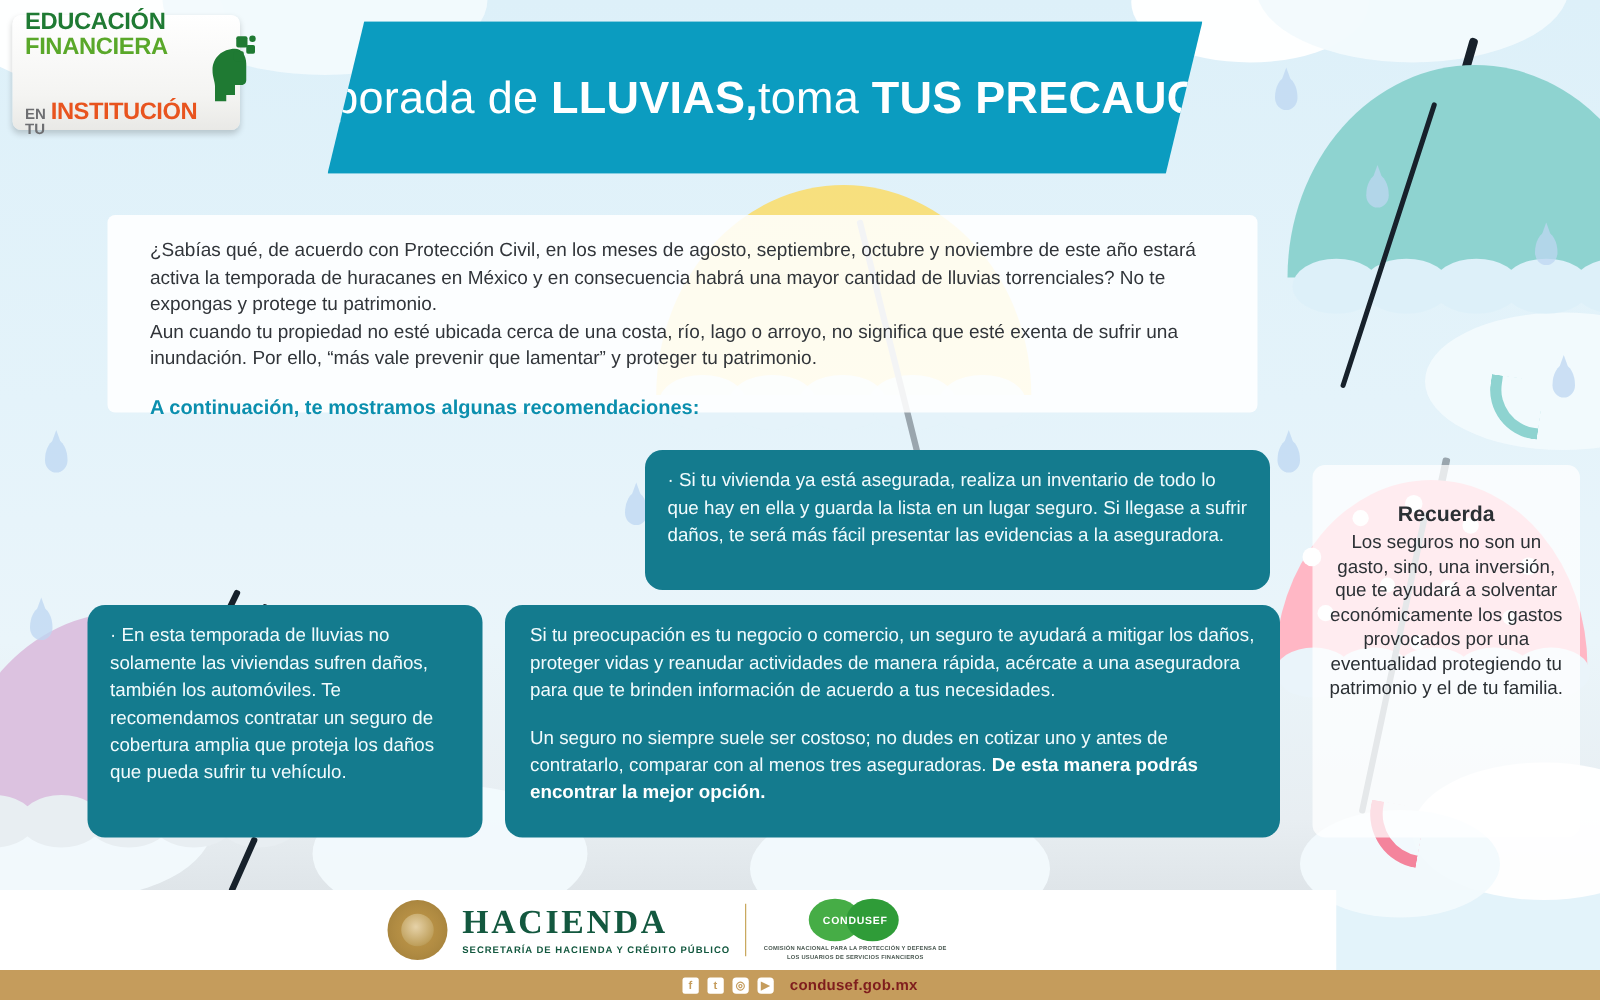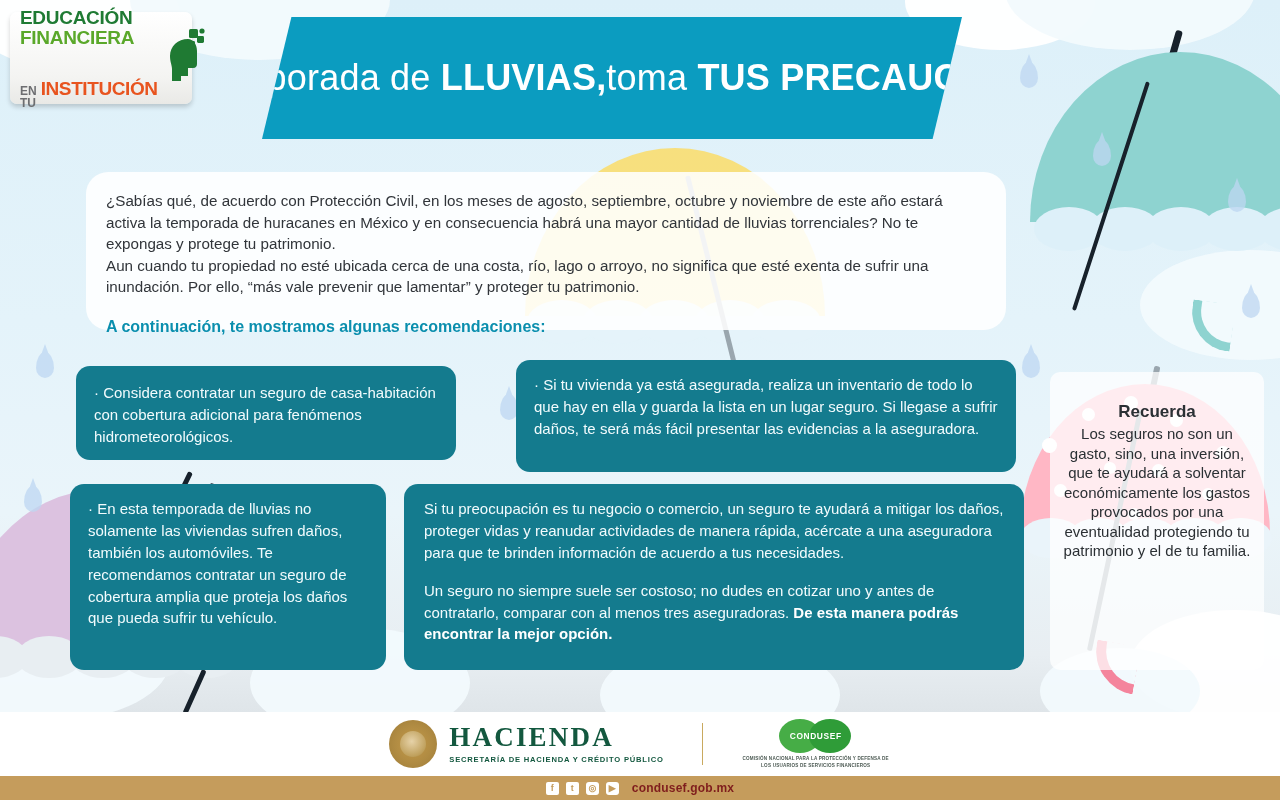--- a/index.html
+++ b/index.html
@@ -104,22 +104,22 @@
   }
   #title-banner .t-line{
     color:#ffffff;font-size:36px;line-height:1.18;letter-spacing:.2px;white-space:nowrap;
   }
   #title-banner .t-line b{font-weight:bold;}
   #title-banner .t-line .light{font-weight:400;}
 
   
   #content-card{
     position:absolute;left:86px;top:172px;width:920px;height:158px;
-    background:rgba(255,255,255,.88);border-radius:22px;
-    padding:18px 22px 14px 20px;box-sizing:border-box;
+    background:rgba(255,255,255,.88);border-radius:6px;
+    padding:18px 22px 14px 34px;box-sizing:border-box;
   }
   #content-card p{
     margin:0;color:#31353a;font-size:15.2px;line-height:1.42;
   }
   #content-card .lead{margin-bottom:0;}
   #content-card .subhead{
     margin-top:18px;color:#0b8fae;font-weight:bold;font-size:16px;
   }
 
   
@@ -143,22 +143,22 @@
     position:absolute;left:1050px;top:372px;width:214px;height:298px;
     background:rgba(255,255,255,.74);border-radius:10px;
     box-sizing:border-box;padding:30px 10px 10px 10px;
     text-align:center;color:#2b3034;
   }
   #recuerda-card .rec-title{font-size:17px;font-weight:bold;margin:0 0 2px 0;}
   #recuerda-card .rec-body{font-size:15px;line-height:1.3;margin:0;}
 
   
   #footer-logos{
-    position:absolute;left:0;top:712px;width:1280px;height:64px;
-    background:#ffffff;display:flex;align-items:center;justify-content:center;gap:38px;
+    position:absolute;left:0;top:712px;width:1069px;height:64px;
+    background:#ffffff;display:flex;align-items:center;justify-content:center;gap:12px;
   }
   .hacienda{display:flex;align-items:center;gap:12px;}
   .eagle{width:48px;height:48px;border-radius:50%;
     background:radial-gradient(circle at 50% 50%,#c49a4a 0%,#b08b42 55%,#9d7b38 100%);
     position:relative;}
   .eagle:after{
     content:"";position:absolute;left:50%;top:50%;width:26px;height:26px;
     margin:-13px 0 0 -13px;border-radius:50%;
     background:radial-gradient(circle at 45% 40%,#e6d2a8 0%,#bfa05c 70%,#9d7b38 100%);
   }
@@ -299,23 +299,20 @@
       <span class="light">toma </span><b>TUS PRECAUCIONES</b>
     </div>
   </div>
 
   <div id="content-card">
     <p class="lead">¿Sabías qué, de acuerdo con Protección Civil, en los meses de agosto, septiembre, octubre y noviembre de este año estará activa la temporada de huracanes en México y en consecuencia habrá una mayor cantidad de lluvias torrenciales? No te expongas y protege tu patrimonio.</p>
     <p class="lead">Aun cuando tu propiedad no esté ubicada cerca de una costa, río, lago o arroyo, no significa que esté exenta de sufrir una inundación. Por ello, “más vale prevenir que lamentar” y proteger tu patrimonio.</p>
     <p class="subhead">A continuación, te mostramos algunas recomendaciones:</p>
   </div>
 
-  <div class="tip-box" id="tip-1">
-    <p>· Considera contratar un seguro de casa-habitación con cobertura adicional para fenómenos hidrometeorológicos.</p>
-  </div>
 
   <div class="tip-box" id="tip-2">
     <p>· Si tu vivienda ya está asegurada, realiza un inventario de todo lo que hay en ella y guarda la lista en un lugar seguro. Si llegase a sufrir daños, te será más fácil presentar las evidencias a la aseguradora.</p>
   </div>
 
   <div class="tip-box" id="tip-3">
     <p>· En esta temporada de lluvias no solamente las viviendas sufren daños, también los automóviles. Te recomendamos contratar un seguro de cobertura amplia que proteja los daños que pueda sufrir tu vehículo.</p>
   </div>
 
   <div class="tip-box" id="tip-4">

